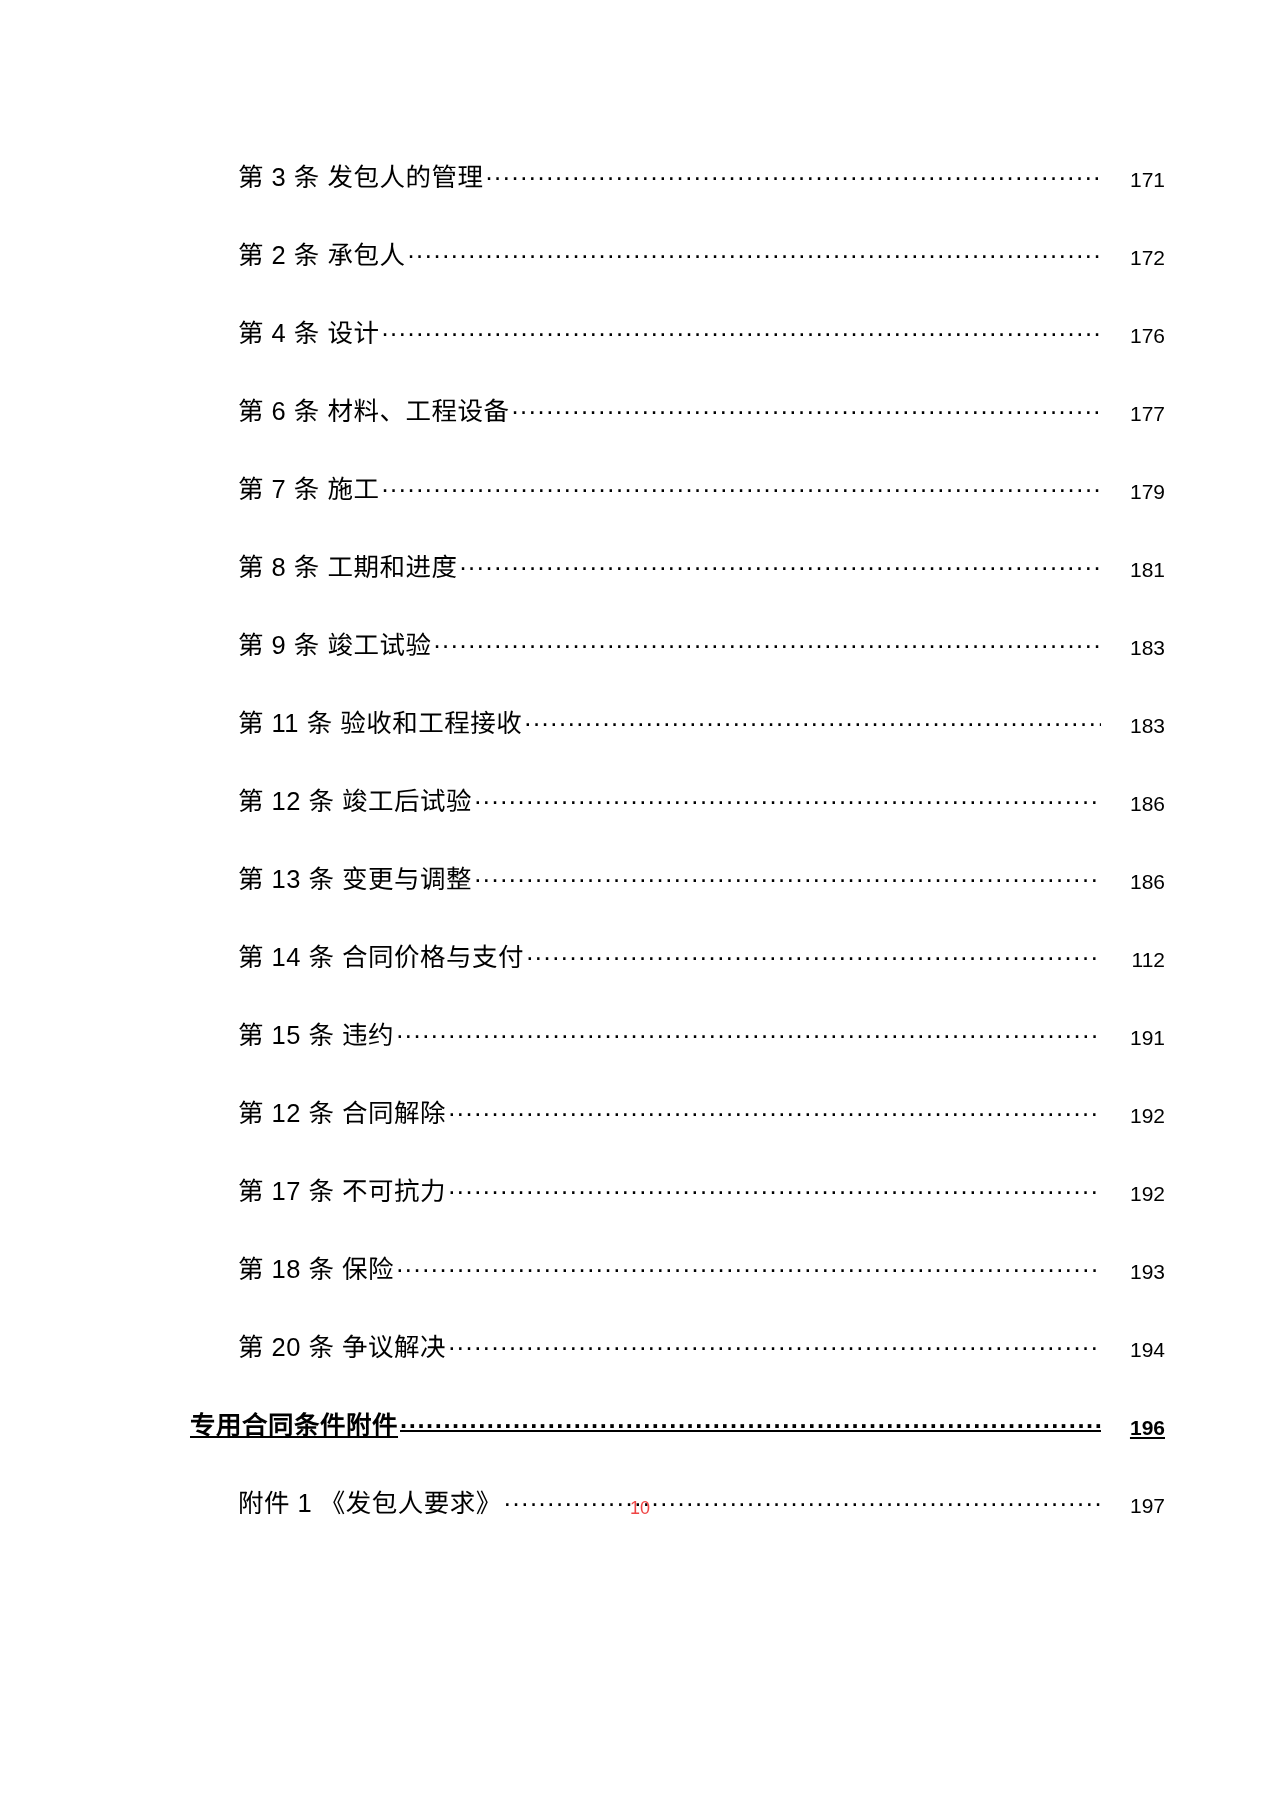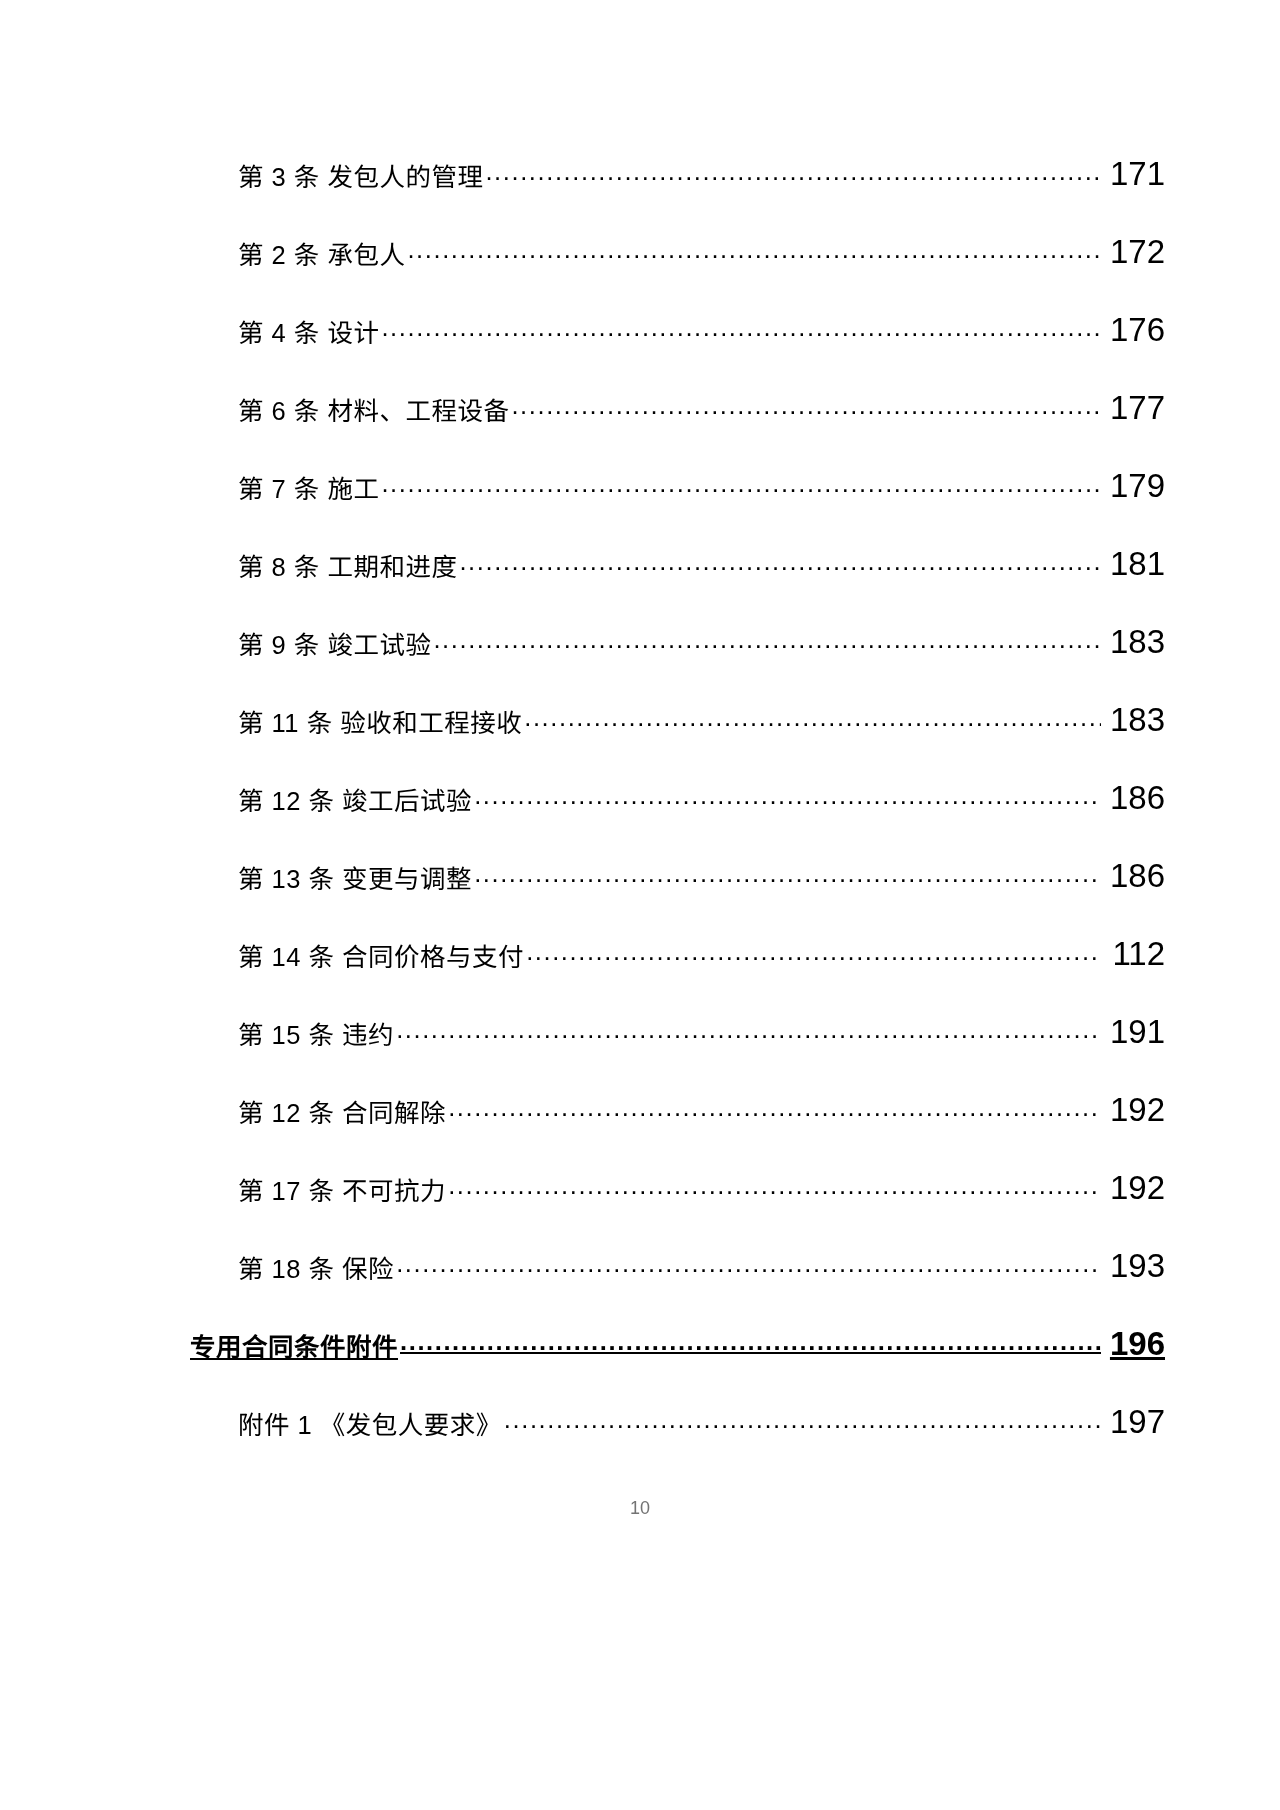--- a/index.html
+++ b/index.html
@@ -52,38 +52,38 @@
     font-size: 25.5px;
     line-height: 1;
     letter-spacing: 1.6px;
     color: #000;
     white-space: nowrap;
   }
   .toc-entry .page-num {
     flex: 0 0 auto;
     width: 62px;
     text-align: right;
-    font-size: 33px;
+    font-size: 21px;
   }
 
   
   .lvl-1 { padding-left: 238px; }
   .lvl-0 { padding-left: 190px; font-weight: bold; text-decoration: underline; }
   .lvl-2 { padding-left: 238px; }
 
   .lvl-0 .page-num { font-weight: bold; }
 
   .page-footer {
     position: absolute;
     left: 0;
     right: 0;
     top: 1482px;
     text-align: center;
     font-size: 18px;
-    color: #737373;
+    color: #ef4444;
     font-family: "Liberation Sans", "DejaVu Sans", sans-serif;
   }
 </style>
 </head>
 <body>
 
 <div class="page">
 
   <div class="toc">
       <div class="toc-entry lvl-1">
@@ -154,20 +154,25 @@
       <div class="toc-entry lvl-1">
         <span class="label">第 17 条  不可抗力</span>
         <span class="leader"></span>
         <span class="page-num">192</span>
       </div>
       <div class="toc-entry lvl-1">
         <span class="label">第 18 条  保险</span>
         <span class="leader"></span>
         <span class="page-num">193</span>
       </div>
+      <div class="toc-entry lvl-1">
+        <span class="label">第 20 条  争议解决</span>
+        <span class="leader"></span>
+        <span class="page-num">194</span>
+      </div>
       <div class="toc-entry lvl-0">
         <span class="label">专用合同条件附件</span>
         <span class="leader"></span>
         <span class="page-num">196</span>
       </div>
       <div class="toc-entry lvl-2">
         <span class="label">附件 1 《发包人要求》</span>
         <span class="leader"></span>
         <span class="page-num">197</span>
       </div>

